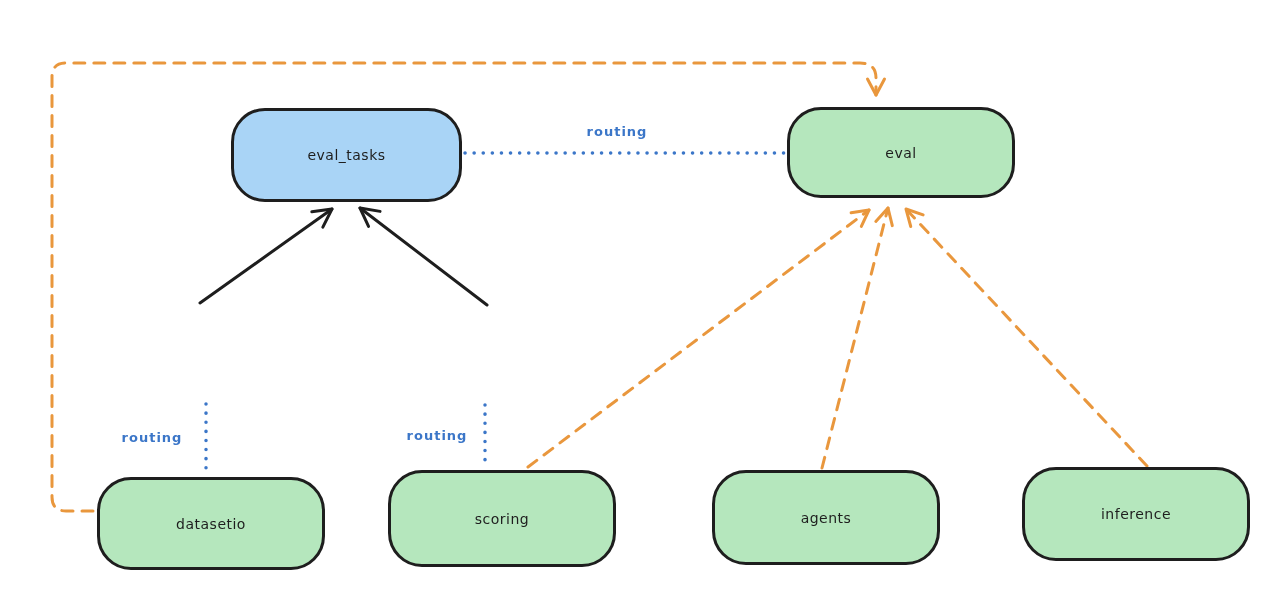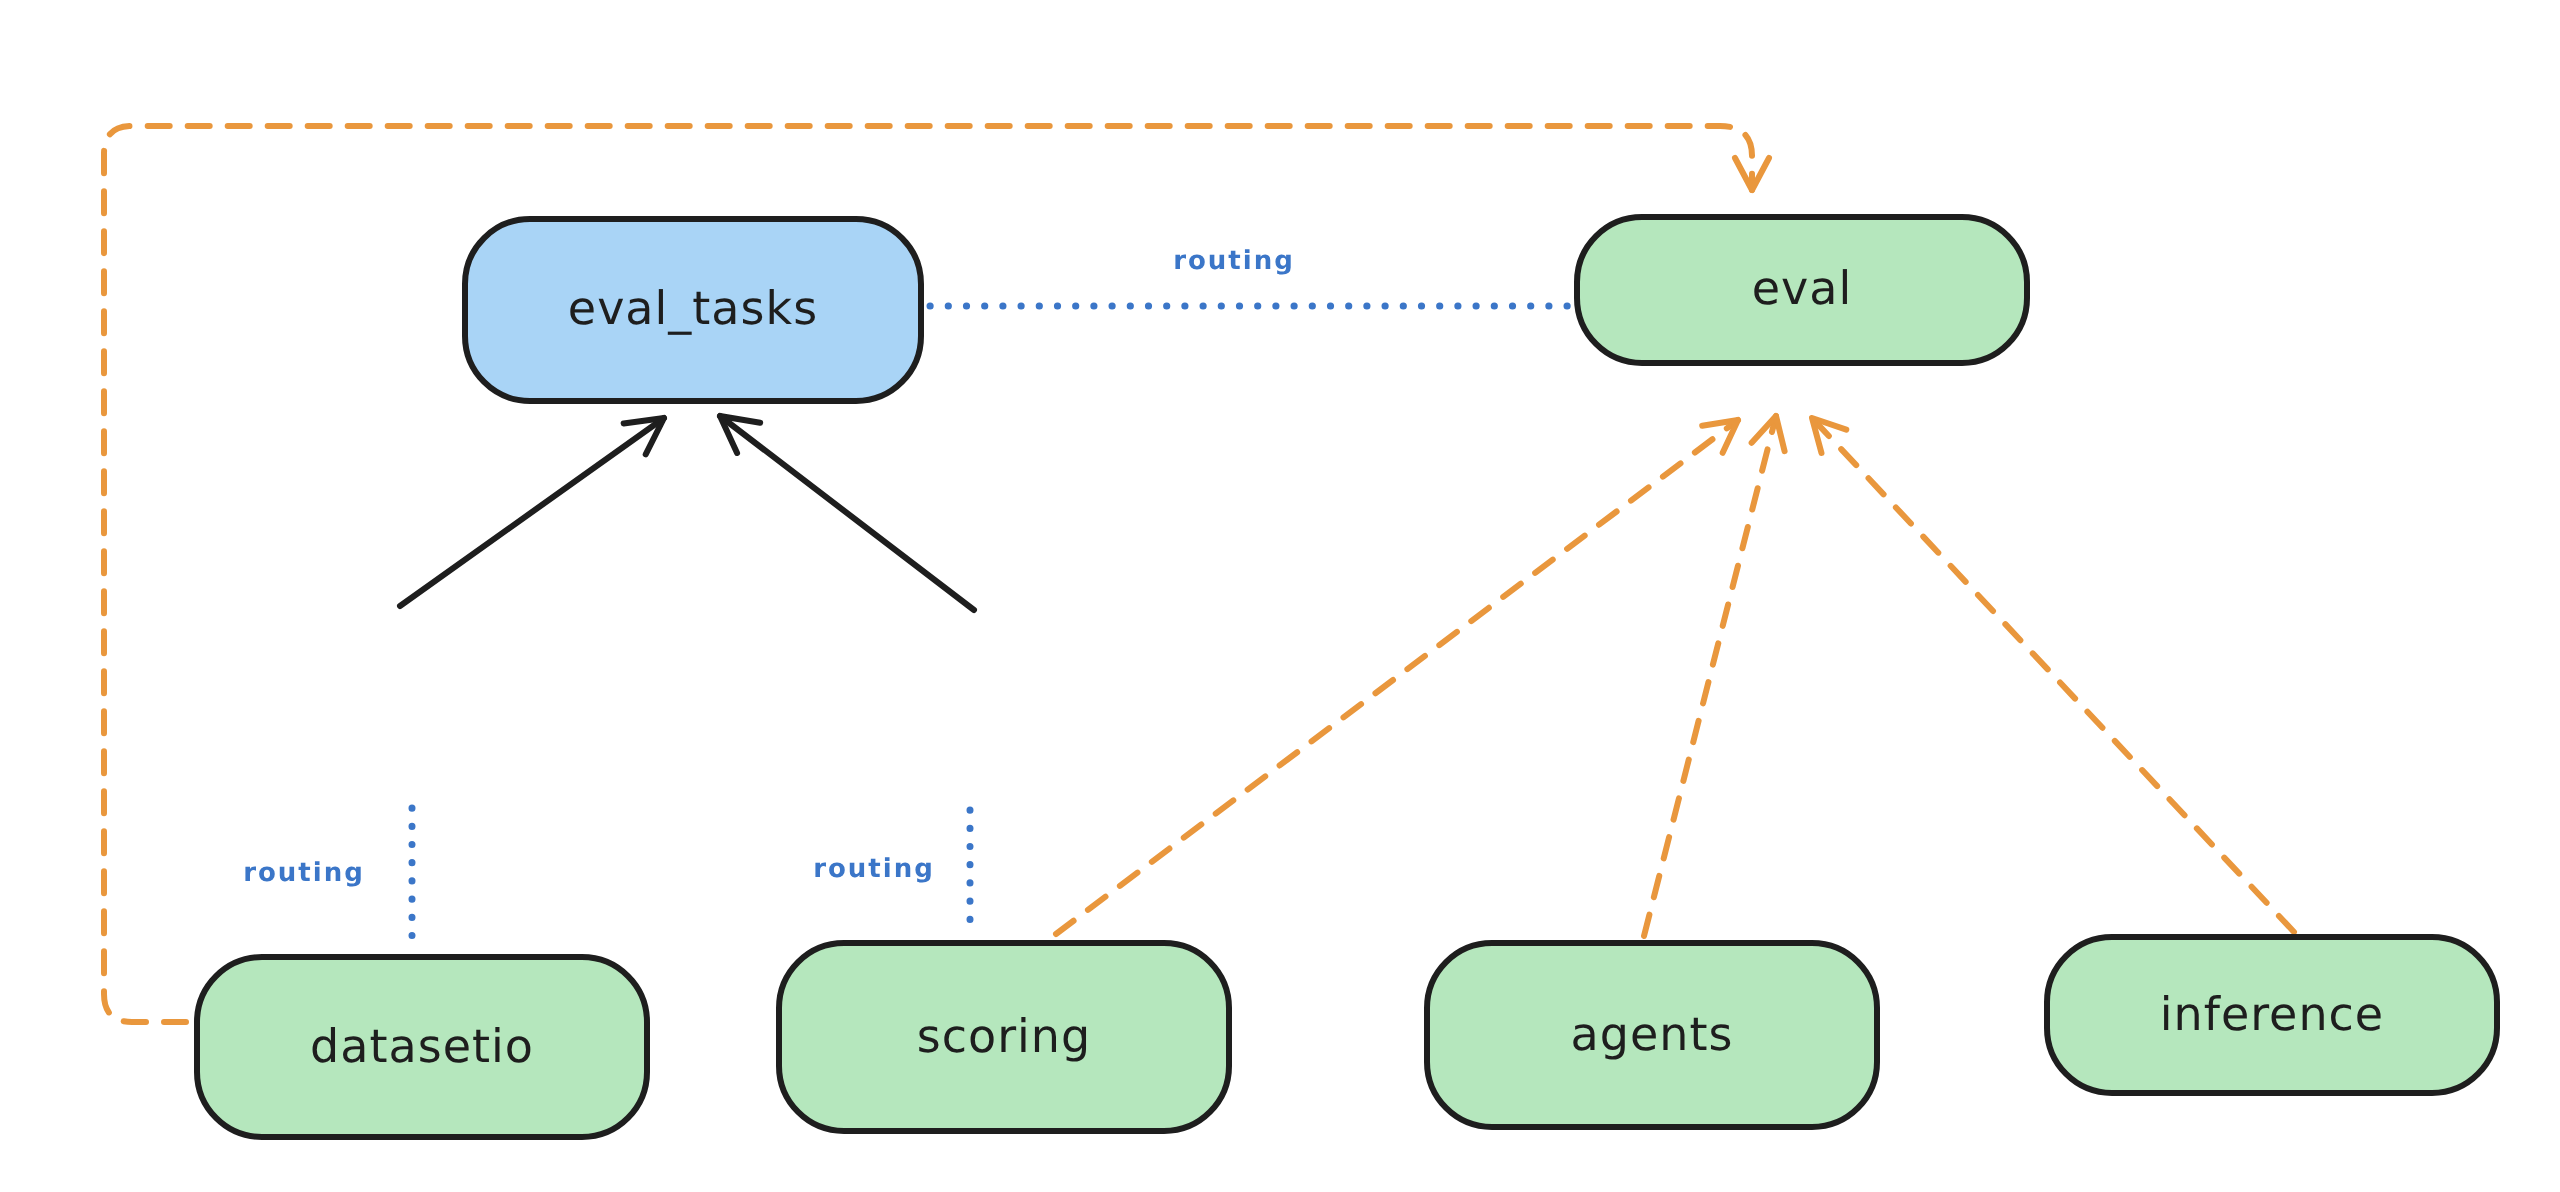--- a/index.html
+++ b/index.html
@@ -15,34 +15,34 @@
 
   .node {
     position: absolute;
     box-sizing: border-box;
     border: 3px solid #1e1e1e;
     border-radius: 34px;
     display: flex;
     align-items: center;
     justify-content: center;
     color: #1e1e1e;
-    font-size: 23px;
+    font-size: 14px;
     letter-spacing: 0.5px;
   }
   .node-blue  { background: #a9d4f6; }
   .node-green { background: #b5e7bd; }
 
   .node-eval-tasks        { left: 231px;  top: 108px; width: 231px; height: 94px; }
-  .node-eval              { left: 787px;  top: 107px; width: 228px; height: 76px; }
+  .node-eval              { left: 787px;  top: 107px; width: 228px; height: 91px; }
   .node-datasets          { left: 100px;  top: 305px; width: 230px; height: 95px; }
   .node-scoring-functions { left: 385px;  top: 305px; width: 228px; height: 97px; }
   .node-datasetio         { left: 97px;   top: 477px; width: 228px; height: 93px; }
   .node-scoring           { left: 388px;  top: 470px; width: 228px; height: 97px; }
   .node-agents            { left: 712px;  top: 470px; width: 228px; height: 95px; }
-  .node-inference         { left: 1022px; top: 467px; width: 228px; height: 81px; text-align: center; }
+  .node-inference         { left: 1022px; top: 467px; width: 228px; height: 94px; text-align: center; }
 
   .edge-label {
     position: absolute;
     transform: translate(-50%, -50%);
     color: #3b76c8;
     font-size: 13px;
     font-weight: bold;
     letter-spacing: 1px;
     white-space: nowrap;
   }

